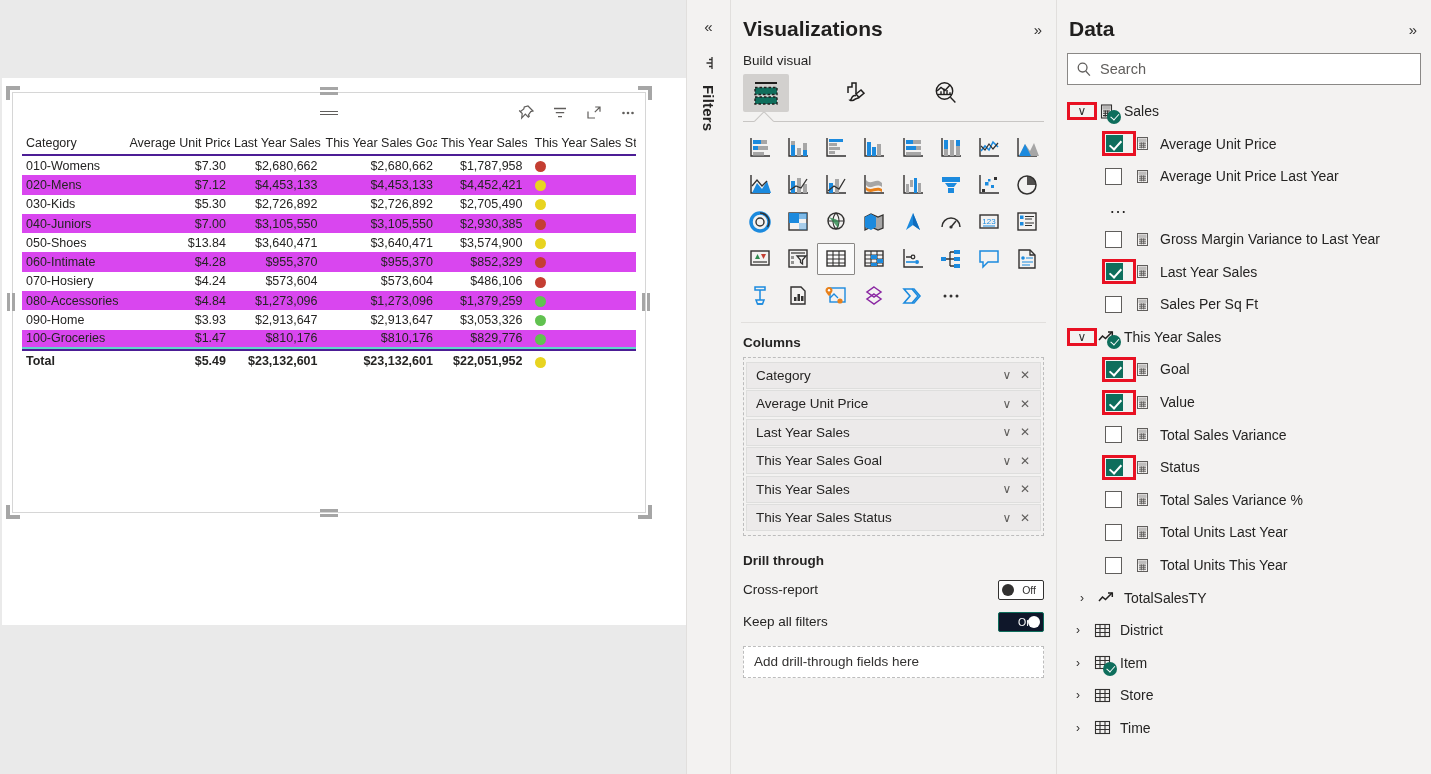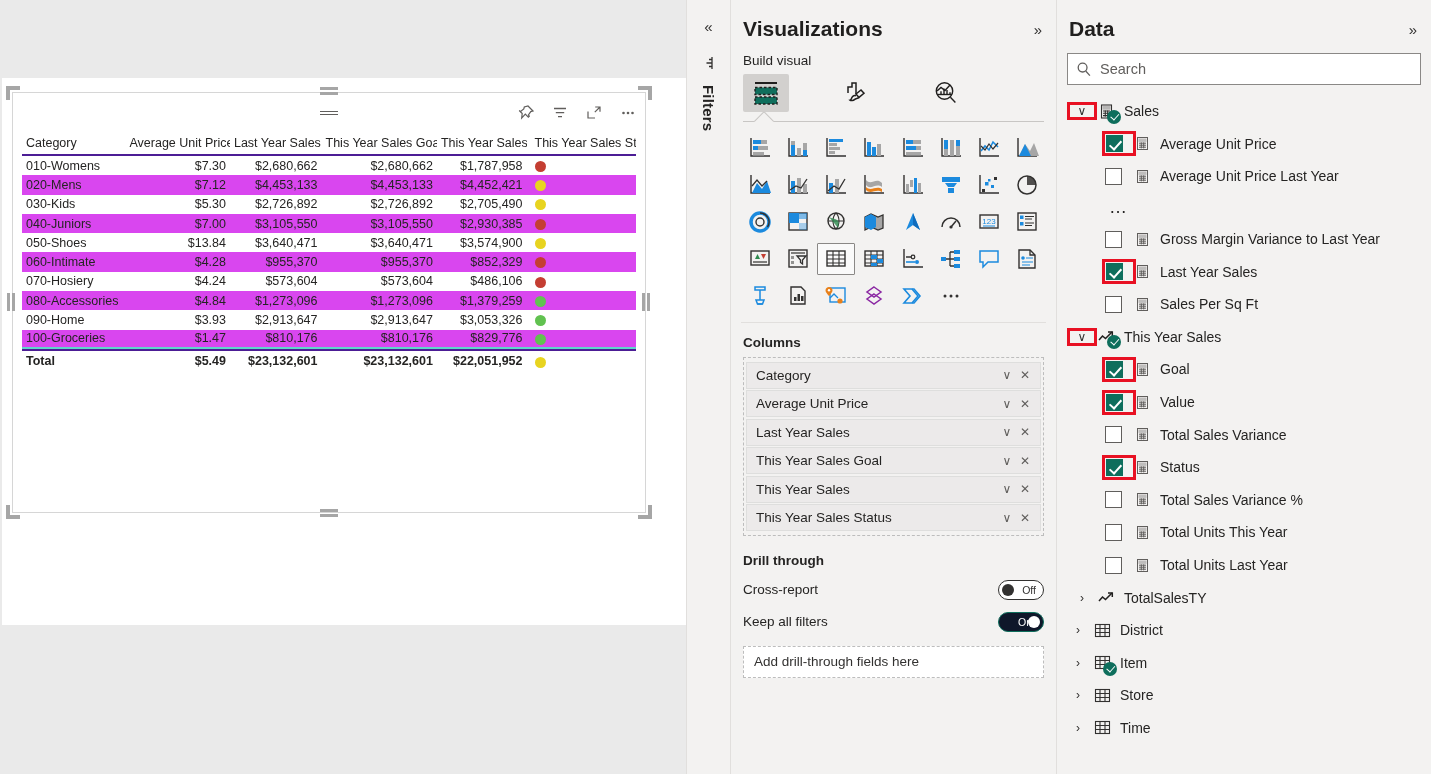--- a/index.html
+++ b/index.html
@@ -153,21 +153,21 @@
     border: 1px solid #dededd; margin: 1.5px 0; padding: 0 6px 0 9px;
     font-size: 13.5px; color: #252423; cursor: move;
   }
   .field-pill .pill-name { flex: 1; white-space: nowrap; overflow: hidden; }
   .pill-btn { width: 18px; text-align: center; color: #605e5c; cursor: pointer; font-size: 12px; }
 
   .drill-title { font-size: 13.5px; font-weight: bold; color: #252423; margin: 17px 0 6px 0; }
   .drill-row { display:flex; align-items:center; justify-content:space-between; height: 32px; }
   .drill-label { font-size: 13.5px; color: #252423; }
   .toggle {
-    width: 46px; height: 20px; border-radius: 10px; display:flex; align-items:center;
+    width: 46px; height: 20px; border-radius: 2px; display:flex; align-items:center;
     cursor: pointer; position: relative; font-size: 10.5px;
   }
   .toggle.off { background: #ffffff; border: 1px solid #323130; color: #323130; justify-content: flex-end; padding-right: 7px; }
   .toggle.off .knob { position:absolute; left: 3px; width: 12px; height: 12px; border-radius: 50%; background: #323130; }
   .toggle.on { background: #0f172a; border: 1px solid #0e6e5c; color: #ffffff; justify-content: center; padding-left: 8px; }
   .toggle.on .knob { position:absolute; right: 3px; width: 12px; height: 12px; border-radius: 50%; background: #ffffff; }
   .drop-zone {
     border: 1px dashed #bdbdbd; background: #ffffff; height: 32px;
     display:flex; align-items:center; padding-left: 10px;
     font-size: 13.5px; color: #323130; margin-top: 8px; cursor: pointer;
@@ -963,35 +963,35 @@
           <span class="tw-check-wrap">
             <span class="tw-check"></span>
           </span>
           <span class="tw-icon">
             <svg width="15" height="15" viewBox="0 0 15 15" fill="none" stroke="#605e5c" stroke-width="1">
               <rect x="2.5" y="1.5" width="10" height="12"></rect>
               <rect x="4" y="3" width="7" height="2.4" fill="#605e5c" opacity=".35"></rect>
               <path d="M4 7.2h7M4 9.2h7M4 11.2h7M6.3 6.4v6M8.7 6.4v6"></path>
             </svg>
           </span>
-          <span class="tw-label">Total Units This Year</span>
+          <span class="tw-label">Total Units Last Year</span>
         </div>
         <div class="tree-row">
           <span style="width:48px; flex:none;"></span>
           <span class="tw-check-wrap">
             <span class="tw-check"></span>
           </span>
           <span class="tw-icon">
             <svg width="15" height="15" viewBox="0 0 15 15" fill="none" stroke="#605e5c" stroke-width="1">
               <rect x="2.5" y="1.5" width="10" height="12"></rect>
               <rect x="4" y="3" width="7" height="2.4" fill="#605e5c" opacity=".35"></rect>
               <path d="M4 7.2h7M4 9.2h7M4 11.2h7M6.3 6.4v6M8.7 6.4v6"></path>
             </svg>
           </span>
-          <span class="tw-label">Total Units Last Year</span>
+          <span class="tw-label">Total Units This Year</span>
         </div>
         <div class="tree-row">
           <span style="width:12px; flex:none;"></span>
           <span class="tw-chev">›</span>
           <span class="tw-icon">
             <svg width="17" height="15" viewBox="0 0 17 15" fill="none" stroke="#201f1e" stroke-width="1.5">
               <path d="M1 11l3.5-4 3 2.5L14 3"></path>
               <path d="M10 3h4.3v4"></path>
             </svg>
           </span>

